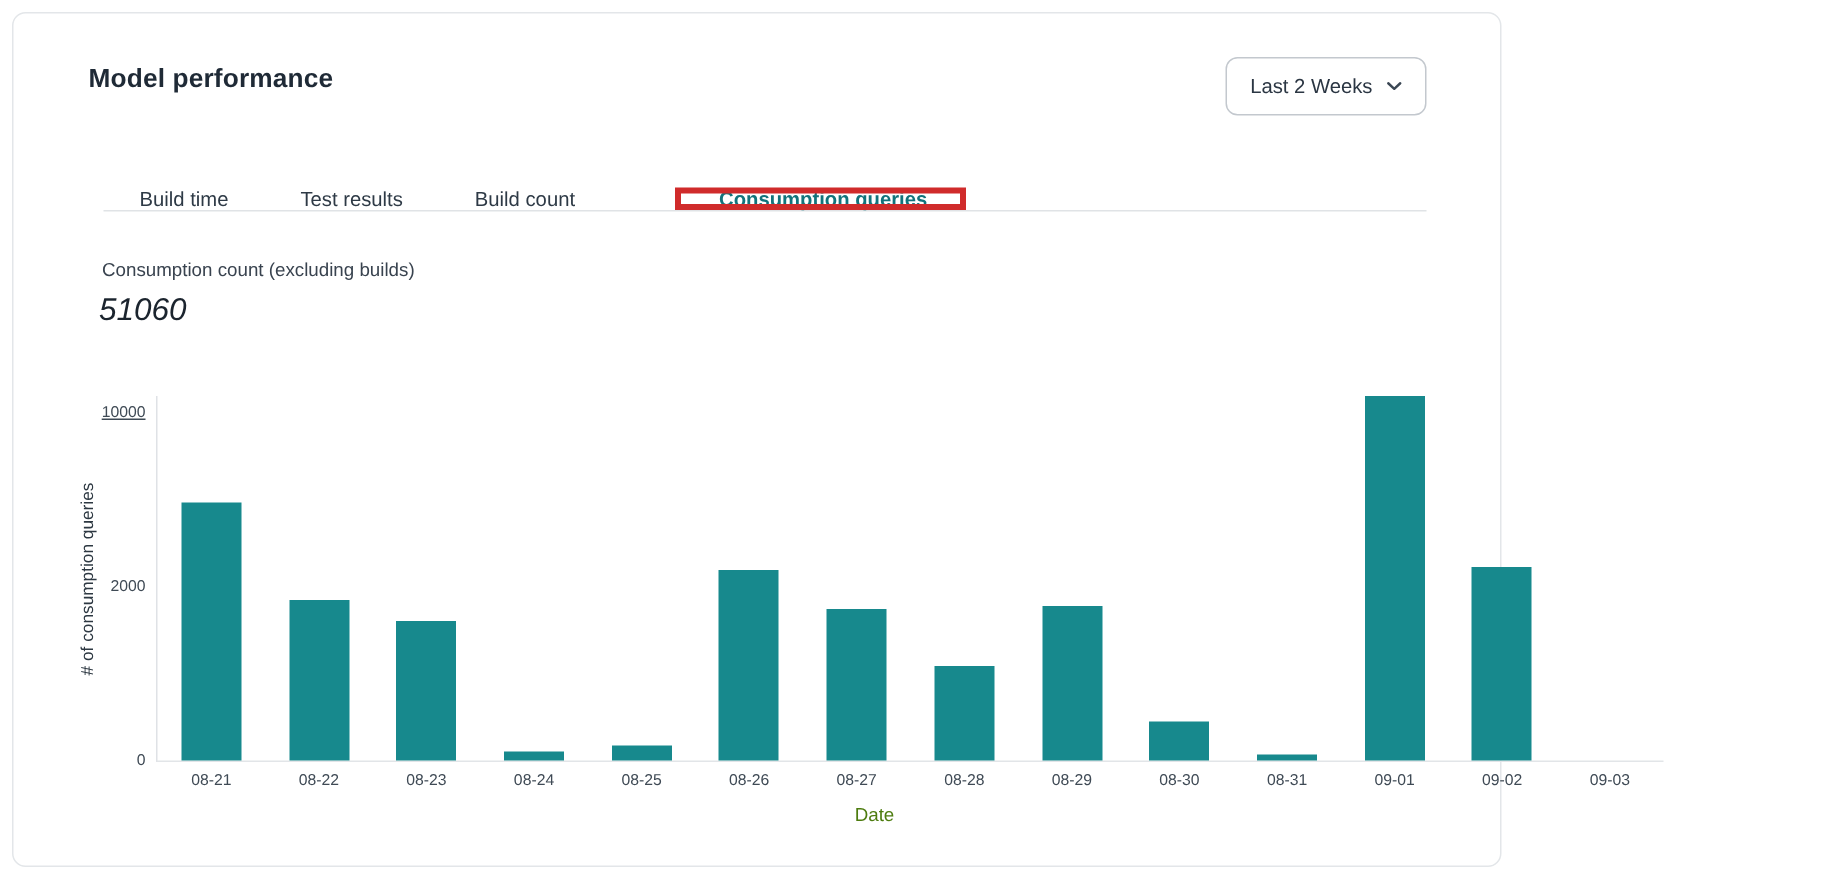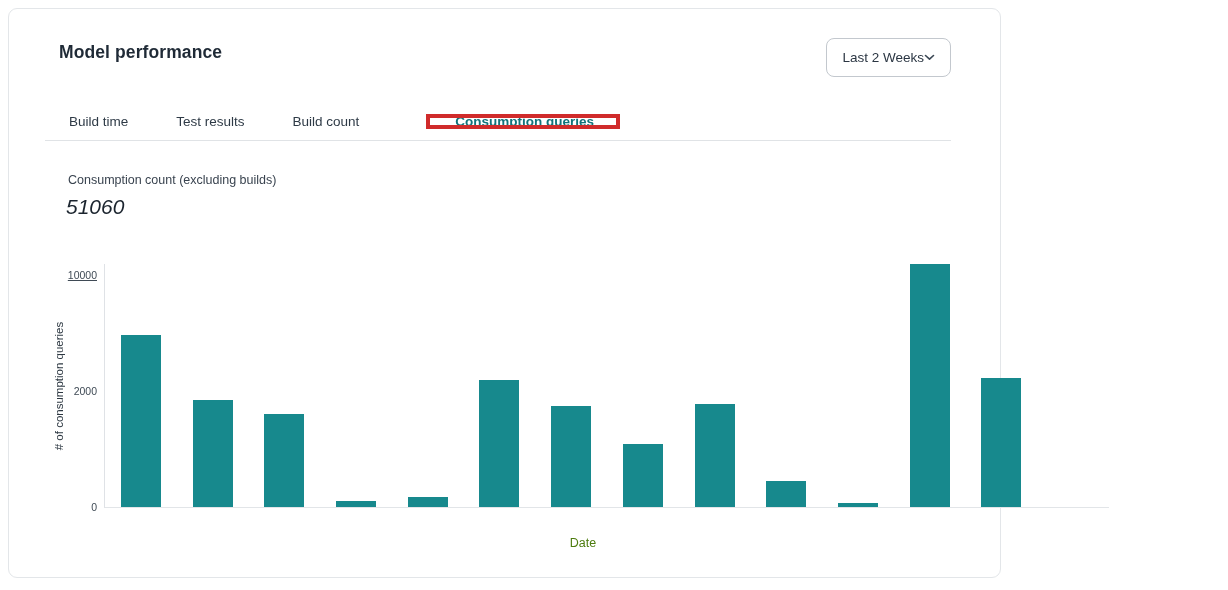--- a/index.html
+++ b/index.html
@@ -5,28 +5,28 @@
   * { box-sizing: border-box; margin: 0; padding: 0; }
   html, body { width: 1228px; height: 590px; background: #ffffff; overflow: hidden;
                font-family: "Liberation Sans", sans-serif; color: #222b36; }
   .card { position: absolute; left: 8px; top: 8px; width: 993px; height: 570px;
           background: #ffffff; border: 1px solid #e3e6e9; border-radius: 9px; }
 
   
   .page-title { position: absolute; left: 50px; top: 33px; font-size: 17.5px;
                 font-weight: 700; color: #1f2a36; letter-spacing: .1px; }
   .range-selector { position: absolute; top: 29px; right: 49px; height: 39px;
-                    display: flex; align-items: center; padding: 0 15px;
+                    display: flex; align-items: center; gap: 9px; padding: 0 15px;
                     border: 1px solid #c3c8ce; border-radius: 8px; background: #fff;
                     font-size: 13.5px; color: #2b3643; cursor: pointer; }
   .chevron svg { display: block; }
 
   
-  .tabs { position: absolute; left: 36px; top: 93px; right: 49px; height: 39px;
-          display: flex; align-items: center; border-bottom: 1px solid #e0e3e6; }
+  .tabs { position: absolute; left: 60px; top: 93px; right: 49px; height: 39px;
+          display: flex; align-items: flex-end; border-bottom: 1px solid #e0e3e6; }
   .tab { display: flex; align-items: center; padding: 0 24px; font-size: 13.5px;
          color: #2e3a46; cursor: pointer; position: relative; white-space: nowrap; }
   .tab.active { color: #11737b; font-weight: 700; margin-left: 48px; }
   .annotation-box { position: absolute; top: 0; bottom: 0; left: -5px; right: -2px;
                     border: 4px solid #d02b2b; pointer-events: none; }
 
   
   .metric-label { position: absolute; left: 59px; top: 164px; font-size: 12.5px; color: #39434f; }
   .metric-value { position: absolute; left: 57px; top: 186px; font-size: 21px; color: #1b242e; font-style: italic; }
 
@@ -121,19 +121,35 @@
         <div class="bar-slot">
           <div class="bar" title="09-01: 10480" style="height: 100%; background: rgb(23, 137, 141);"></div>
         </div>
         <div class="bar-slot">
           <div class="bar" title="09-02: 5570" style="height: 53.1489%; background: rgb(23, 137, 141);"></div>
         </div>
         <div class="bar-slot">
           <div class="bar" title="09-03: 0" style="height: 0%; background: rgb(23, 137, 141);"></div>
         </div>
       </div>
+    <div class="x-labels">
+        <div class="x-label">08-21</div>
+        <div class="x-label">08-22</div>
+        <div class="x-label">08-23</div>
+        <div class="x-label">08-24</div>
+        <div class="x-label">08-25</div>
+        <div class="x-label">08-26</div>
+        <div class="x-label">08-27</div>
+        <div class="x-label">08-28</div>
+        <div class="x-label">08-29</div>
+        <div class="x-label">08-30</div>
+        <div class="x-label">08-31</div>
+        <div class="x-label">09-01</div>
+        <div class="x-label">09-02</div>
+        <div class="x-label">09-03</div>
+      </div>
     <div class="x-axis-title">Date</div>
   <div class="y-tick" style="bottom: 0%;">0</div>
       <div class="y-tick" style="bottom: 47.7099%;">2000</div>
       <div class="y-tick" style="bottom: 95.4198%; text-decoration: underline;">10000</div>
     </div>
 
 </div>
 
 </body></html>

